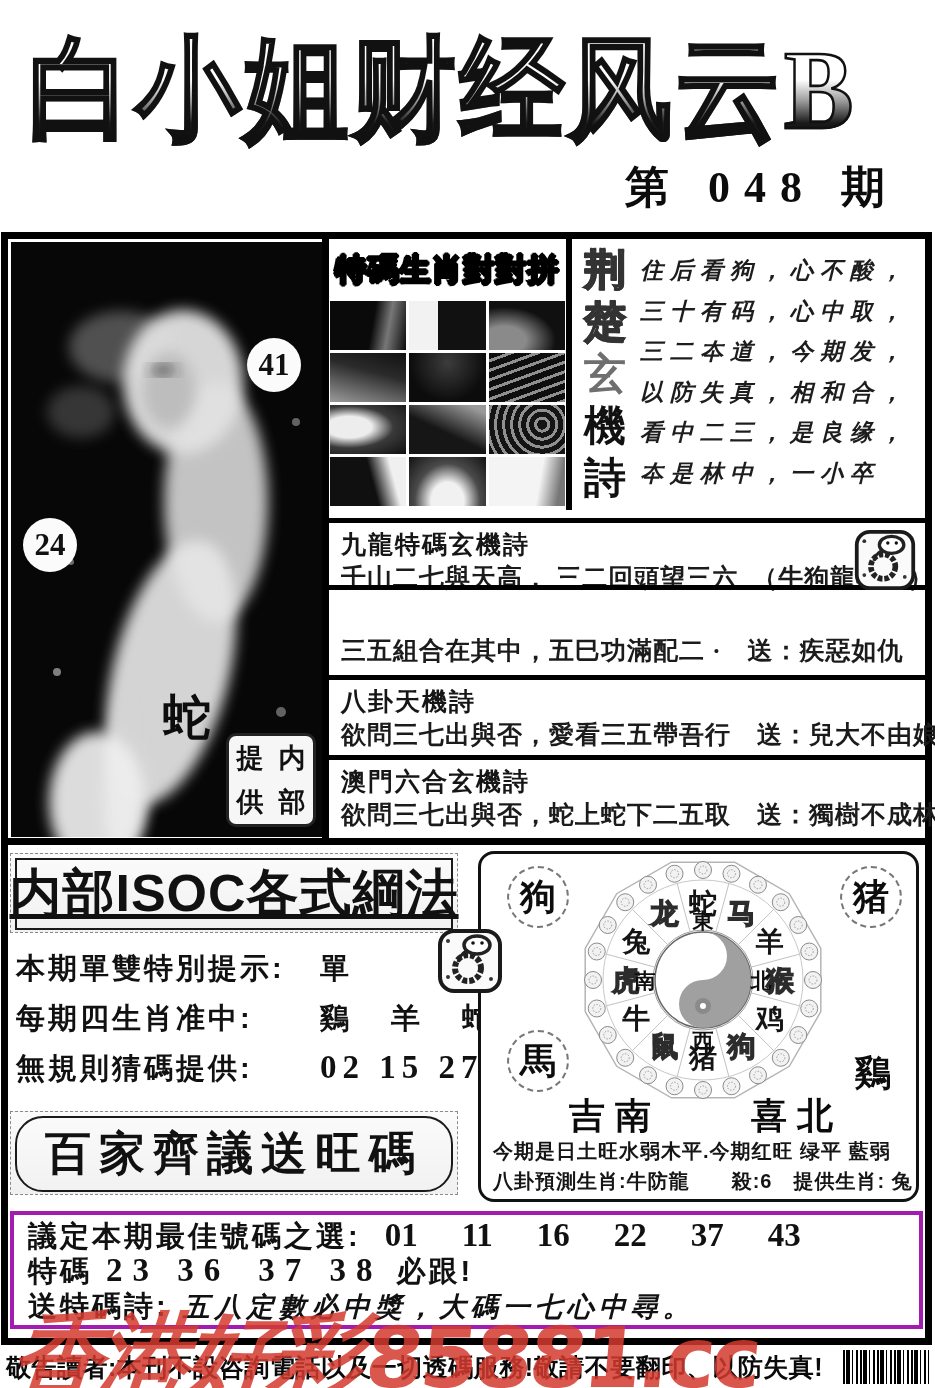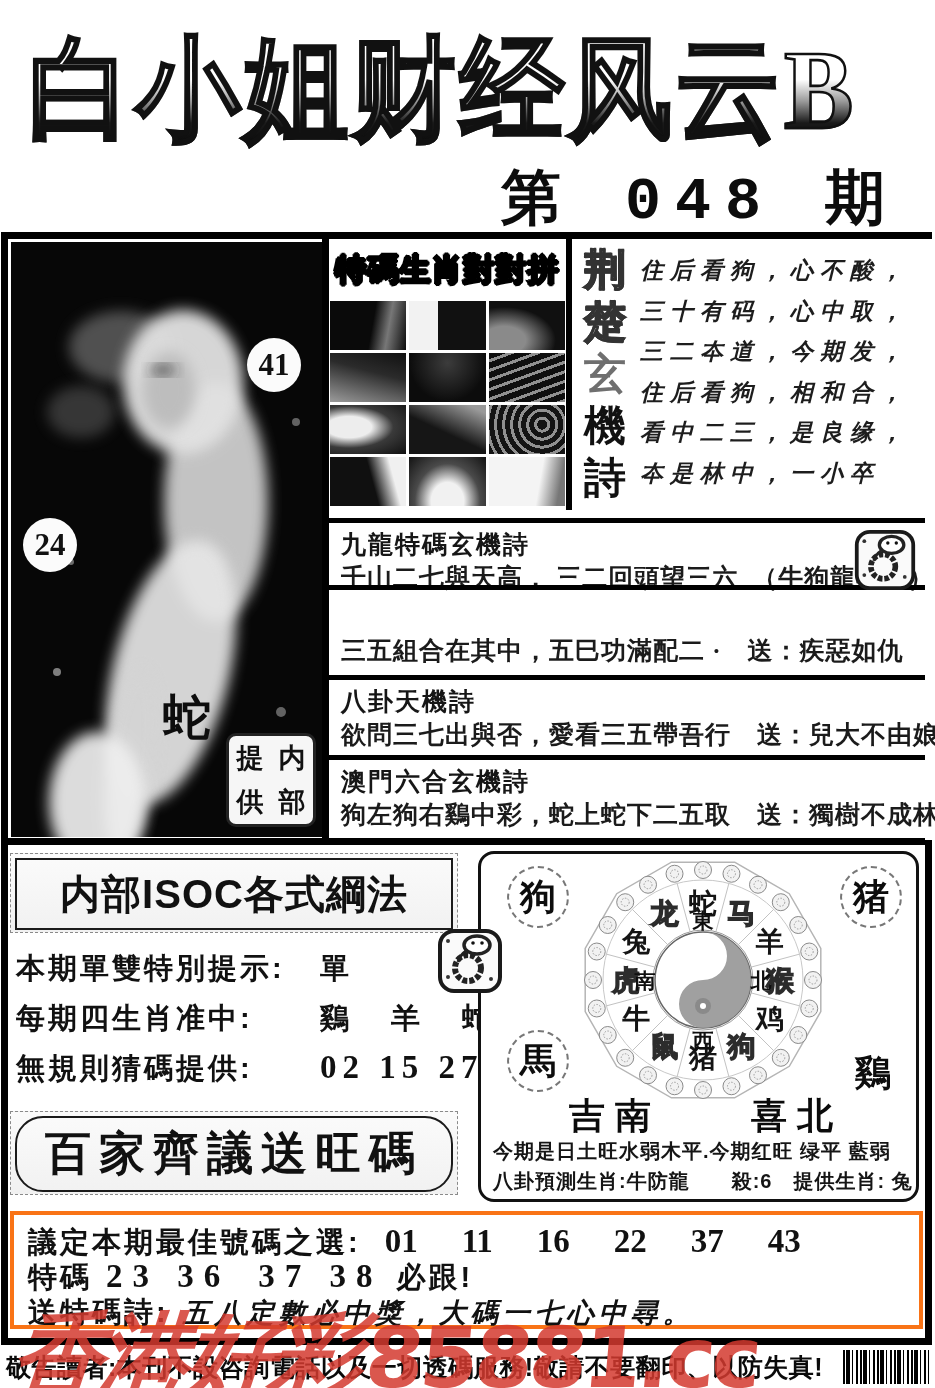--- a/index.html
+++ b/index.html
@@ -7,42 +7,42 @@
         overflow:hidden;font-family:"Liberation Sans",sans-serif;color:#111;}
   
   .masthead{position:absolute;left:0;top:0;width:935px;height:232px;}
   .mast-title{position:absolute;left:28px;top:28px;width:890px;
       font-family:"Liberation Serif","DejaVu Serif",serif;font-weight:900;
       font-size:104px;letter-spacing:4px;white-space:nowrap;line-height:1.2;
       background:linear-gradient(180deg,#ffffff 0%,#ffffff 42%,#9a9a9a 58%,#1a1a1a 74%,#000 100%);
       -webkit-background-clip:text;background-clip:text;color:transparent;
       -webkit-text-stroke:2.5px #111;transform:scaleY(1.08);}
   .mast-issue{position:absolute;right:36px;top:158px;
-      font-family:Liberation Mono, monospace;font-weight:900;
-      font-size:60px;letter-spacing:14px;color:#0c0c0c;}
+      font-family:Liberation Serif, serif;font-weight:900;
+      font-size:44px;letter-spacing:14px;color:#0c0c0c;}
   
   .frame{position:absolute;left:1px;top:232px;width:931px;height:1113px;
          border:7px solid #000;box-sizing:border-box;background:#fff;}
   .frame > *{position:absolute;}
   
   .photo-panel{left:3px;top:3px;width:311px;height:595px;background:#070707;overflow:hidden;}
   .v-divider{left:314px;top:0;width:7px;height:601px;background:#000;}
   .badge{position:absolute;width:54px;height:54px;border-radius:50%;background:#fbfbfb;
       display:flex;align-items:center;justify-content:center;
       font-family:"Liberation Serif",serif;font-weight:700;font-size:31px;color:#111;}
   .badge-41{left:236px;top:96px;}
   .badge-24{left:12px;top:276px;}
   .zodiac-mark{position:absolute;left:152px;top:444px;font-size:48px;font-weight:700;
       font-family:"Liberation Serif",serif;color:#0d0d0d;}
   .stamp-box{position:absolute;right:6px;bottom:10px;width:84px;height:88px;background:#f6f6f6;
       border:3px solid #222;border-radius:10px;display:grid;grid-template-columns:1fr 1fr;
       align-items:center;justify-items:center;
       font-family:"Liberation Serif",serif;font-weight:700;font-size:27px;color:#111;}
   
-  .right-col{left:321px;top:0;width:596px;height:601px;background:#fff;padding-left:8px;}
+  .right-col{left:321px;top:0;width:596px;height:601px;background:#fff;}
   .right-col > *{position:absolute;box-sizing:border-box;}
   .pair-panel{left:0;top:0;width:237px;height:271px;}
   .pair-title{height:62px;display:flex;align-items:center;justify-content:center;
       font-weight:900;font-size:31px;letter-spacing:1px;color:#fff;
       -webkit-text-stroke:2px #000;
       text-shadow:-2px 0 #000,2px 0 #000,0 -2px #000,0 2px #000;white-space:nowrap;}
   .pair-grid{display:grid;grid-template-columns:repeat(3,1fr);gap:3px;padding:0 1px;}
   .tile{height:49px;}
   .t1{background:linear-gradient(100deg,#0a0a0a 55%,#777 75%,#0d0d0d);}
   .t2{background:linear-gradient(90deg,#f2f2f2 0 38%,#111 38%);}
@@ -79,21 +79,21 @@
   .gift{margin-left:26px;}
   .stamp-icon{position:absolute;z-index:6;}
   .stamp-in-sec1{right:8px;top:5px;width:64px;height:64px;}
   
   .h-divider{left:0;top:599px;width:917px;height:7px;background:#000;}
   .inner-panel{left:2px;top:614px;width:450px;height:352px;}
   .stamp-head{position:absolute;left:0;width:448px;border:1px dashed #8a8a8a;padding:4px;
       background:linear-gradient(#fbfbfb,#f1f1f1);box-sizing:border-box;}
   .stamp-head .inner{border:2px solid #1a1a1a;display:flex;align-items:center;justify-content:center;}
   .head-top{top:0;height:80px;}
-  .head-top .inner{height:68px;font-weight:900;font-size:40px;letter-spacing:1px;white-space:nowrap;}
+  .head-top .inner{height:68px;font-weight:900;font-size:52px;letter-spacing:1px;white-space:nowrap;text-decoration:underline;}
   .tip-rows{position:absolute;left:6px;top:96px;width:444px;}
   .tip-row{display:flex;align-items:baseline;height:50px;font-weight:900;font-size:29px;
       letter-spacing:3px;white-space:nowrap;}
   .tip-label{width:304px;flex:none;}
   .tip-value{font-weight:900;}
   .tip-spread{letter-spacing:17px;}
   .tip-digits{font-family:"Liberation Serif",serif;font-size:33px;letter-spacing:6px;}
   .head-bottom{top:258px;height:84px;}
   .head-bottom .inner{height:72px;font-weight:900;font-size:46px;letter-spacing:8px;white-space:nowrap;border-radius:28px;}
   .stamp-mid{left:428px;top:688px;width:68px;height:68px;z-index:8;}
@@ -113,22 +113,22 @@
   .wheel-note{left:12px;right:8px;font-weight:900;font-size:20px;letter-spacing:1px;
       color:#151515;white-space:nowrap;}
   .note1{top:284px;} .note2{top:314px;}
   .zchar{font-family:"Liberation Serif",serif;font-weight:700;font-size:28px;
       text-anchor:middle;dominant-baseline:central;}
   .zsolid{fill:#141414;}
   .zoutline{fill:#fff;stroke:#2c2c2c;stroke-width:1.3px;}
   .dchar{font-family:"Liberation Sans",sans-serif;font-weight:700;font-size:21px;
       text-anchor:middle;dominant-baseline:central;fill:#0e0e0e;}
   
-  .numbers-panel{left:2px;top:972px;width:913px;height:118px;border:4px solid #f97316;
-      box-sizing:border-box;padding:8px 14px;}
+  .numbers-panel{left:2px;top:972px;width:913px;height:118px;border:4px solid #a21caf;
+      box-sizing:border-box;padding:2px 14px;}
   .num-row{display:flex;align-items:baseline;height:35px;white-space:nowrap;}
   .num-label{font-weight:900;font-size:29px;letter-spacing:3px;}
   .num-vals{display:flex;gap:44px;margin-left:24px;
       font-family:"Liberation Serif",serif;font-weight:700;font-size:33px;}
   .num-inline{font-family:"Liberation Serif",serif;font-weight:700;font-size:33px;
       letter-spacing:10px;margin:0 14px;}
   .poem-text{font-family:"Liberation Serif",serif;font-style:italic;font-weight:700;
       font-size:27px;letter-spacing:5px;margin-left:14px;}
   
   .watermark{position:absolute;left:12px;top:1294px;z-index:40;white-space:nowrap;
@@ -218,21 +218,21 @@
           <span>荆</span>
           <span>楚</span>
           <span>玄</span>
           <span>機</span>
           <span>詩</span>
         </div>
         <div class="verses">
           <div class="verse-line">住后看狗，心不酸，</div>
           <div class="verse-line">三十有码，心中取，</div>
           <div class="verse-line">三二夲道，今期发，</div>
-          <div class="verse-line">住后看狗，相和合，</div>
+          <div class="verse-line">以防失真，相和合，</div>
           <div class="verse-line">看中二三，是良缘，</div>
           <div class="verse-line">夲是林中，一小卒</div>
         </div>
       </div>
 
       <div class="vsection sec1">
         <div class="sec-title">九龍特碼玄機詩</div>
         <div class="sec-line">
           <span>千山二七與天高， 三二回頭望三六</span><span class="sec-note">（牛狗龍鷄鼠）</span>
         </div>
@@ -258,21 +258,21 @@
       <div class="vsection sec3">
         <div class="sec-title">八卦天機詩</div>
         <div class="sec-line">
           <span>欲問三七出與否，愛看三五帶吾行</span><span class="gift">送：</span><span>兒大不由娘</span>
         </div>
       </div>
 
       <div class="vsection sec4">
         <div class="sec-title">澳門六合玄機詩</div>
         <div class="sec-line">
-          <span>狗左狗右鷄中彩，蛇上蛇下二五取</span><span class="gift">送：</span><span>獨樹不成林</span>
+          <span>欲問三七出與否，蛇上蛇下二五取</span><span class="gift">送：</span><span>獨樹不成林</span>
         </div>
       </div>
     </div>
 
     <div class="h-divider"></div>
 
     <div class="inner-panel">
       <div class="stamp-head head-top">
         <div class="inner">内部ISOC各式綱法</div>
       </div>

